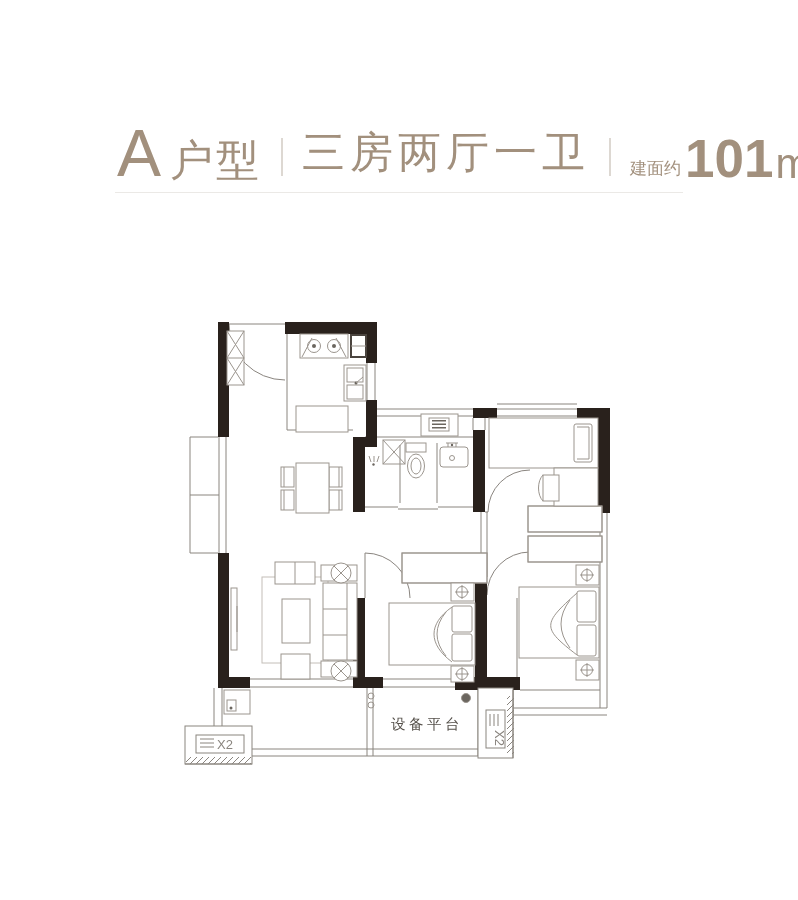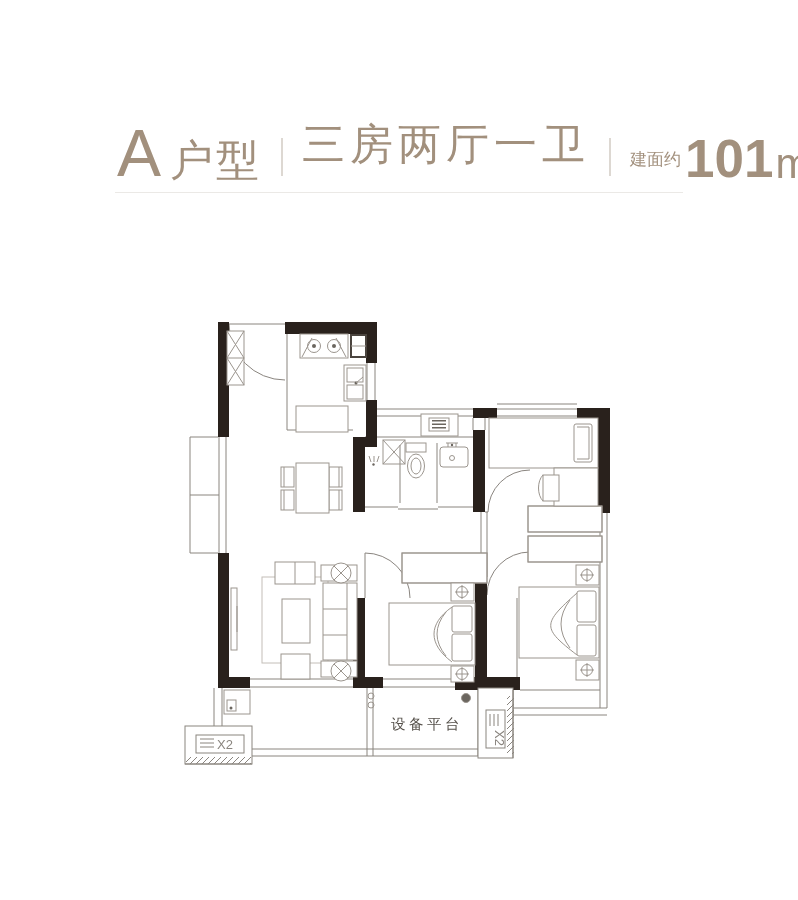--- a/index.html
+++ b/index.html
@@ -17,22 +17,22 @@
     width:798px;height:900px;background:#ffffff;position:relative;overflow:hidden;
     font-family:"Liberation Sans","DejaVu Sans",sans-serif;
   }
   .header{
     position:absolute;left:117px;top:108px;height:76px;
     display:flex;align-items:flex-end;color:var(--header-text);white-space:nowrap;
   }
   .h-unit{font-size:66px;line-height:0.92;font-weight:400;}
   .h-unittype{font-size:43px;line-height:1;letter-spacing:3px;margin-left:9px;margin-bottom:2px;}
   .h-div{width:2px;height:38px;background:var(--divider);margin:0 19px 8px 19px;}
-  .h-layout{font-size:43px;line-height:1;letter-spacing:5px;margin-bottom:18px;}
-  .h-areaprefix{font-size:17px;line-height:1;margin-bottom:16px;margin-right:4px;}
+  .h-layout{font-size:43px;line-height:1;letter-spacing:5px;margin-bottom:10px;}
+  .h-areaprefix{font-size:17px;line-height:1;margin-bottom:7px;margin-right:4px;}
   .h-areaval{font-size:53px;line-height:0.92;font-weight:bold;}
   .h-areaunit{font-size:42px;line-height:0.92;margin-left:2px;}
   .separator{position:absolute;left:115px;top:192px;width:568px;height:1px;background:var(--separator);}
   svg.plan{position:absolute;left:0;top:0;}
   .wall{fill:var(--wall);stroke:none;}
   .ln{stroke:var(--line);stroke-width:1;fill:none;}
   .lnw{stroke:var(--line);stroke-width:1;fill:#ffffff;}
   .fur{stroke:var(--furniture-line);stroke-width:1;fill:#ffffff;}
   .furl{stroke:var(--furniture-line);stroke-width:1;fill:none;}
   .rug{stroke:var(--rug);stroke-width:1;fill:none;}

